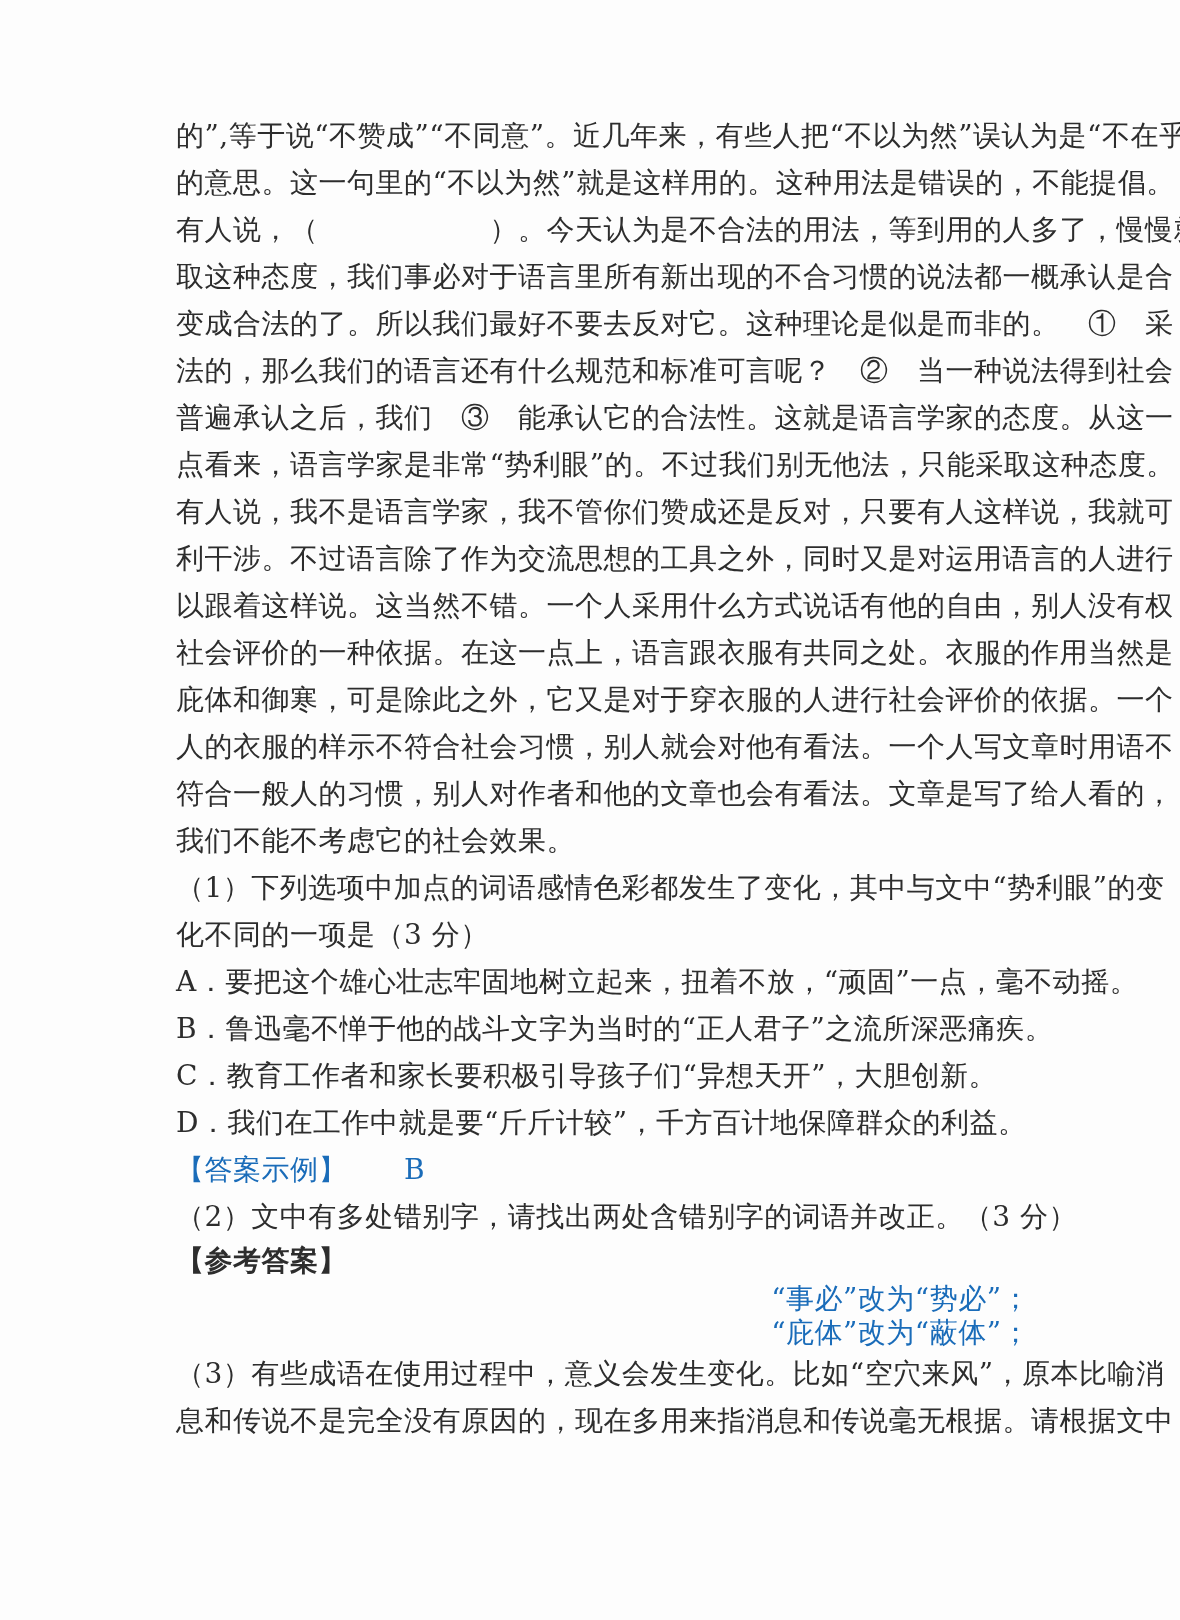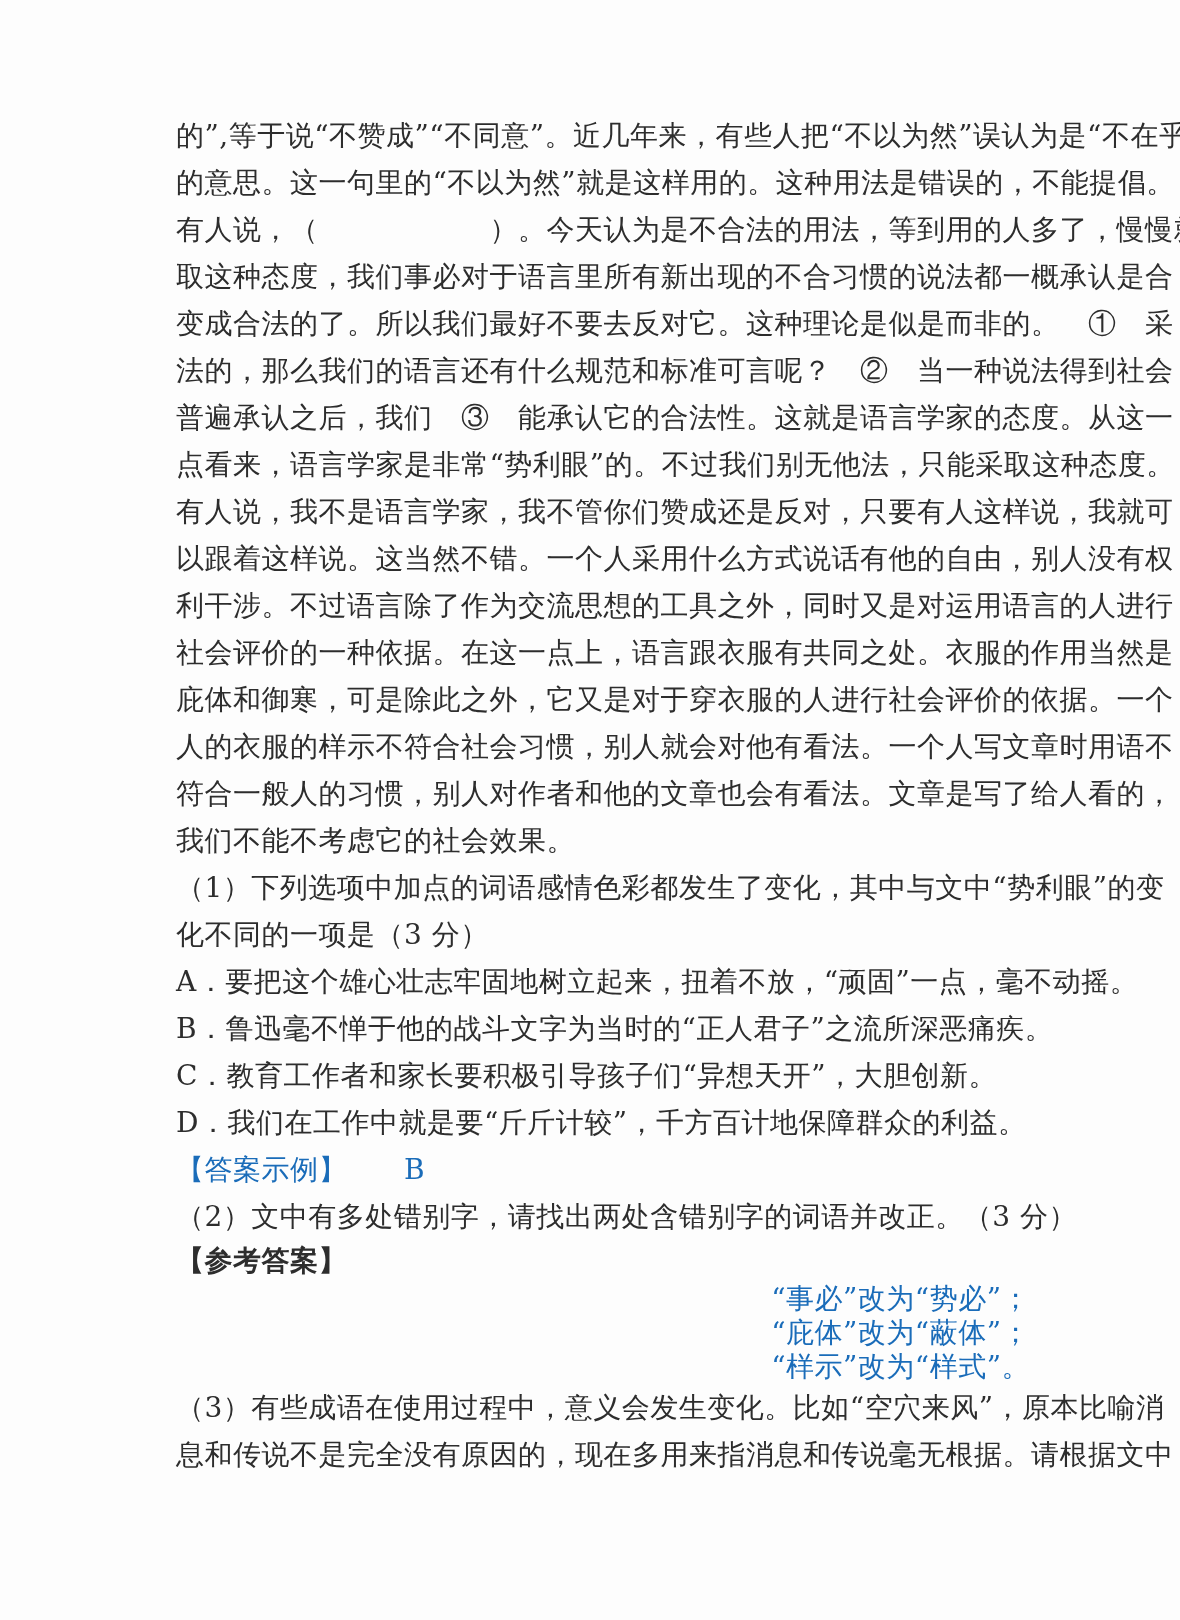--- a/index.html
+++ b/index.html
@@ -77,25 +77,25 @@
 
       <div class="line body">
         <span>点看来，语言学家是非常“势利眼”的。不过我们别无他法，只能采取这种态度。</span>
       </div>
 
       <div class="line body">
         <span>有人说，我不是语言学家，我不管你们赞成还是反对，只要有人这样说，我就可</span>
       </div>
 
       <div class="line body">
-        <span>以跟着这样说。这当然不错。一个人采用什么方式说话有他的自由，别人没有权</span>
+        <span>利干涉。不过语言除了作为交流思想的工具之外，同时又是对运用语言的人进行</span>
       </div>
 
       <div class="line body">
-        <span>利干涉。不过语言除了作为交流思想的工具之外，同时又是对运用语言的人进行</span>
+        <span>以跟着这样说。这当然不错。一个人采用什么方式说话有他的自由，别人没有权</span>
       </div>
 
       <div class="line body">
         <span>社会评价的一种依据。在这一点上，语言跟衣服有共同之处。衣服的作用当然是</span>
       </div>
 
       <div class="line body">
         <span>庇体和御寒，可是除此之外，它又是对于穿衣服的人进行社会评价的依据。一个</span>
       </div>
 
@@ -149,23 +149,20 @@
 
       <div class="line ans">
         <span>“事必”改为“势必”；</span>
       </div>
 
 
       <div class="line ans">
         <span>“庇体”改为“蔽体”；</span>
       </div>
 
-      <div class="line ans">
-        <span>“样示”改为“样式”。</span>
-      </div>
 
       <div class="line body">
         <span>（3）有些成语在使用过程中，意义会发生变化。比如“空穴来风”，原本比喻消</span>
       </div>
 
       <div class="line body">
         <span>息和传说不是完全没有原因的，现在多用来指消息和传说毫无根据。请根据文中</span>
       </div>
     </div>
 </div>

